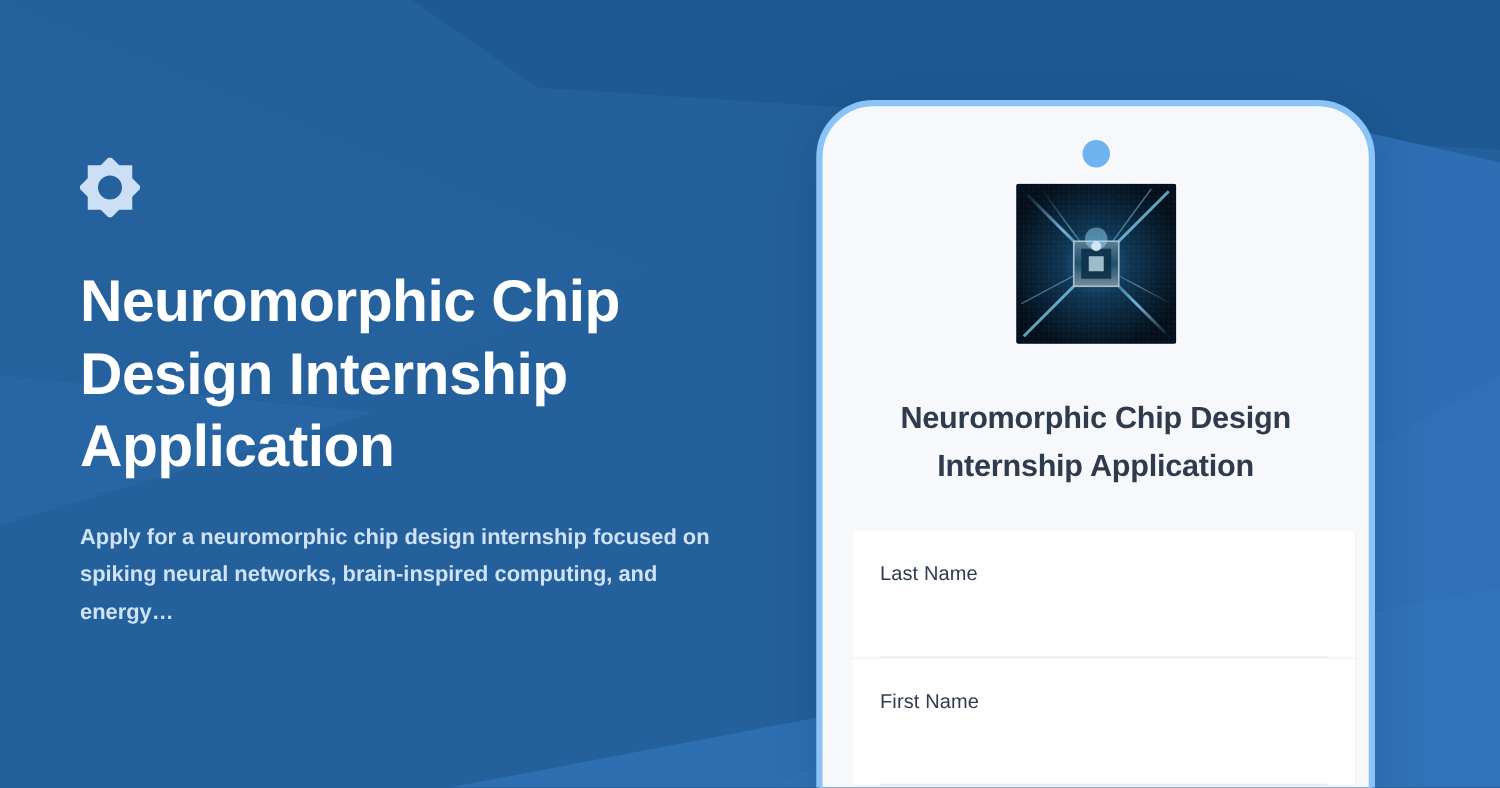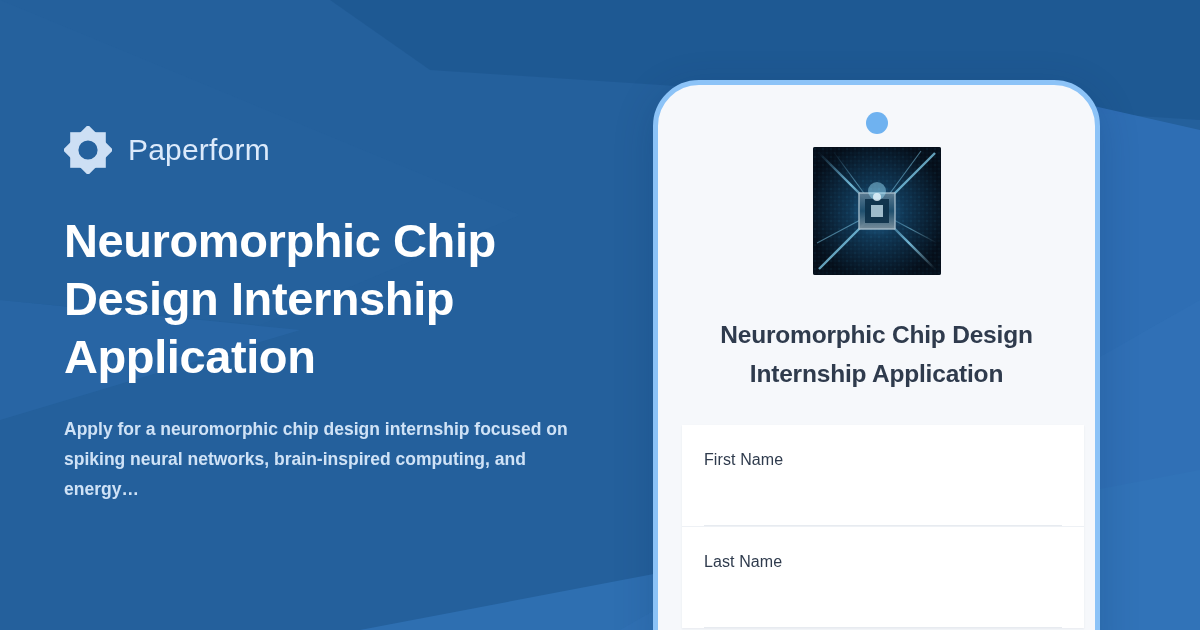--- a/index.html
+++ b/index.html
@@ -126,21 +126,20 @@
           <rect x="0" y="0" width="48" height="48" fill="#fff"></rect>
           <circle cx="24" cy="24" r="10.4" fill="#000"></circle>
         </mask>
       </defs>
       <g mask="url(#holeMask)" fill="#cddff4">
         <rect x="6.2" y="6.2" width="35.6" height="35.6"></rect>
         <rect x="6.2" y="6.2" width="35.6" height="35.6" transform="rotate(45 24 24)"></rect>
       </g>
       <circle cx="24" cy="24" r="10.4" fill="none" stroke="#cddff4" stroke-width="1.6"></circle>
     </svg>
-    <div class="brand-name">Paperform</div>
   </div>
 
   <h1 class="headline">Neuromorphic Chip Design Internship Application</h1>
 
   <p class="subhead">Apply for a neuromorphic chip design internship focused on spiking neural networks, brain-inspired computing, and energy…</p>
 
 </div>
 
 <div class="phone">
 
@@ -195,23 +194,23 @@
     <rect x="58" y="58" width="12" height="12" fill="#cfe9f6" opacity=".75"></rect>
     <circle cx="64" cy="44" r="9" fill="#9fe4ff" opacity=".45"></circle>
     <circle cx="64" cy="50" r="4" fill="#e8f8ff" opacity=".8"></circle>
   </svg>
 
   <div class="phone-title">Neuromorphic Chip Design Internship Application</div>
 
   <div class="form-card">
 
     <div class="field">
+      <div class="field-label">Last Name</div>
+      <input class="field-input" type="text" placeholder="" style="">
+    </div>
+
+    <div class="field">
       <div class="field-label">First Name</div>
       <input class="field-input" type="text" placeholder="" style="">
     </div>
 
-    <div class="field">
-      <div class="field-label">Last Name</div>
-      <input class="field-input" type="text" placeholder="" style="">
-    </div>
-
   </div>
 </div>
 
 </body></html>

